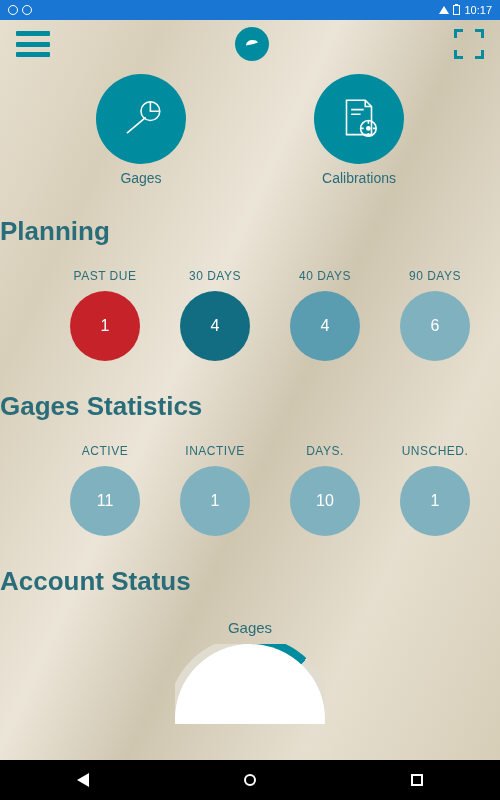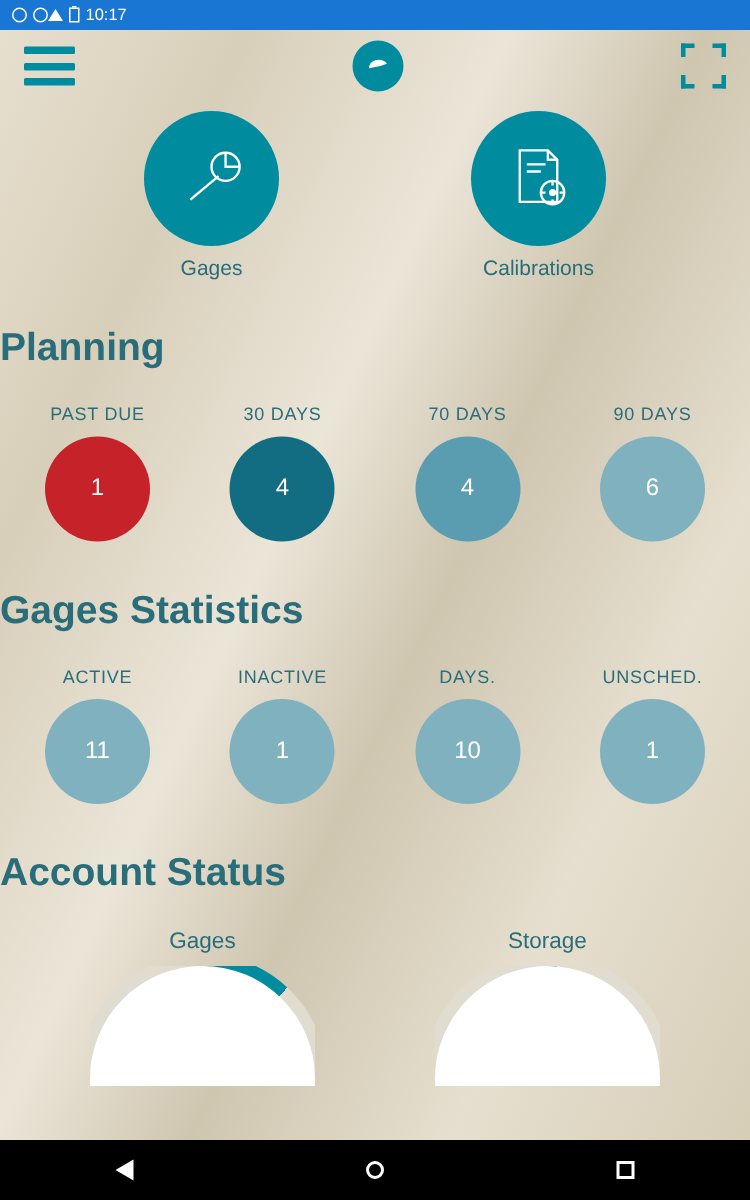--- a/index.html
+++ b/index.html
@@ -1,19 +1,19 @@
 <!DOCTYPE html>
 <html><head>
 <meta charset="utf-8">
 <style>
   * { box-sizing: border-box; margin: 0; padding: 0; }
   html, body { width: 500px; height: 800px; overflow: hidden; font-family: -apple-system, Helvetica, Arial, sans-serif; }
   body { background: linear-gradient(115deg, #e8e0d0 0%, #d8cfba 20%, #ebe5d8 40%, #cfc6b0 55%, #e6dfcf 75%, #d5ccb5 100%); display: flex; flex-direction: column; }
   
-  .status-bar { height: 20px; background: #1976d2; color: #fff; display: flex; align-items: center; padding: 0 8px; font-size: 11px; }
+  .status-bar { height: 20px; background: #1976d2; color: #fff; display: flex; align-items: center; justify-content: space-between; padding: 0 8px; font-size: 11px; }
   .status-left { display: flex; gap: 4px; }
   .status-right { display: flex; align-items: center; gap: 4px; }
   .tri { width: 0; height: 0; border-left: 5px solid transparent; border-right: 5px solid transparent; border-bottom: 8px solid #fff; display: inline-block; }
   .batt { width: 7px; height: 10px; border: 1px solid #fff; position: relative; }
   .batt::before { content:""; position:absolute; top:-2px; left:1px; width:3px; height:1px; background:#fff; }
   .gear-i { width: 10px; height: 10px; border: 1px solid #fff; border-radius: 50%; position: relative; }
   
   .app-bar { height: 48px; display: flex; align-items: center; justify-content: space-between; padding: 0 16px; }
   .hamburger { width: 34px; height: 26px; display: flex; flex-direction: column; justify-content: space-between; cursor: pointer; }
   .hamburger span { height: 5px; background: #008c9e; border-radius: 1px; }
@@ -29,21 +29,21 @@
   .content { flex: 1; overflow: hidden; display: flex; flex-direction: column; gap: 12px; }
   
   .top-tiles { display: flex; justify-content: space-around; padding: 6px 32px 0; }
   .tile { display: flex; flex-direction: column; align-items: center; cursor: pointer; }
   .tile-circle { width: 90px; height: 90px; border-radius: 50%; background: #008c9e; display: flex; align-items: center; justify-content: center; }
   .tile-circle svg { width: 50px; height: 50px; stroke:#fff; fill:none; stroke-width:2; }
   .tile-label { margin-top: 6px; font-size: 14px; color: #2a6d7a; font-weight: 500; }
   
   .section-title { font-size: 26px; font-weight: 600; color: #2a6d7a; margin: 18px 0 10px; }
   
-  .grid4 { display: flex; justify-content: space-between; padding: 0 10px; }
+  .grid4 { display: flex; justify-content: flex-end; padding: 0 10px; }
   .cell { display: flex; flex-direction: column; align-items: center; cursor: pointer; width: 110px; }
   .cell-label { font-size: 12px; color: #2a6d7a; letter-spacing: 0.5px; margin-bottom: 8px; font-weight: 500; }
   .cell-circle { width: 70px; height: 70px; border-radius: 50%; display: flex; align-items: center; justify-content: center; color: #fff; font-size: 16px; }
   .c-red   { background: #c52229; }
   .c-dark  { background: #126d82; }
   .c-med   { background: #5b9db0; }
   .c-light { background: #7fb1be; }
   
   .account-row { display: flex; justify-content: space-around; padding: 0 20px 8px; flex: 1; align-items: flex-start; }
   .acct { display: flex; flex-direction: column; align-items: center; cursor: pointer; }
@@ -125,21 +125,21 @@
   <div class="grid4">
     <div class="cell">
       <div class="cell-label">PAST DUE</div>
       <div class="cell-circle c-red">1</div>
     </div>
     <div class="cell">
       <div class="cell-label">30 DAYS</div>
       <div class="cell-circle c-dark">4</div>
     </div>
     <div class="cell">
-      <div class="cell-label">70 DAYS</div>
+      <div class="cell-label">40 DAYS</div>
       <div class="cell-circle c-med">4</div>
     </div>
     <div class="cell">
       <div class="cell-label">90 DAYS</div>
       <div class="cell-circle c-light">6</div>
     </div>
   </div>
 
   <div class="section-title">Gages Statistics</div>
   <div class="grid4">
@@ -167,31 +167,20 @@
       <div class="acct-label">Gages</div>
       <div class="ring-wrap">
         <div class="ring" style="--arc:#008c9e; --deg:43deg;">
           <div class="ring-inner">
             
             
           </div>
         </div>
       </div>
     </div>
-    <div class="acct">
-      <div class="acct-label">Storage</div>
-      <div class="ring-wrap">
-        <div class="ring" style="--arc:#008c9e; --deg:5deg;">
-          <div class="ring-inner">
-            
-            
-          </div>
-        </div>
-      </div>
-    </div>
   </div>
 
 </div>
 
 <div class="navbar">
   <div class="nav-btn">
       <div class="nav-back"></div>
     </div>
   <div class="nav-btn">
       <div class="nav-home"></div>

